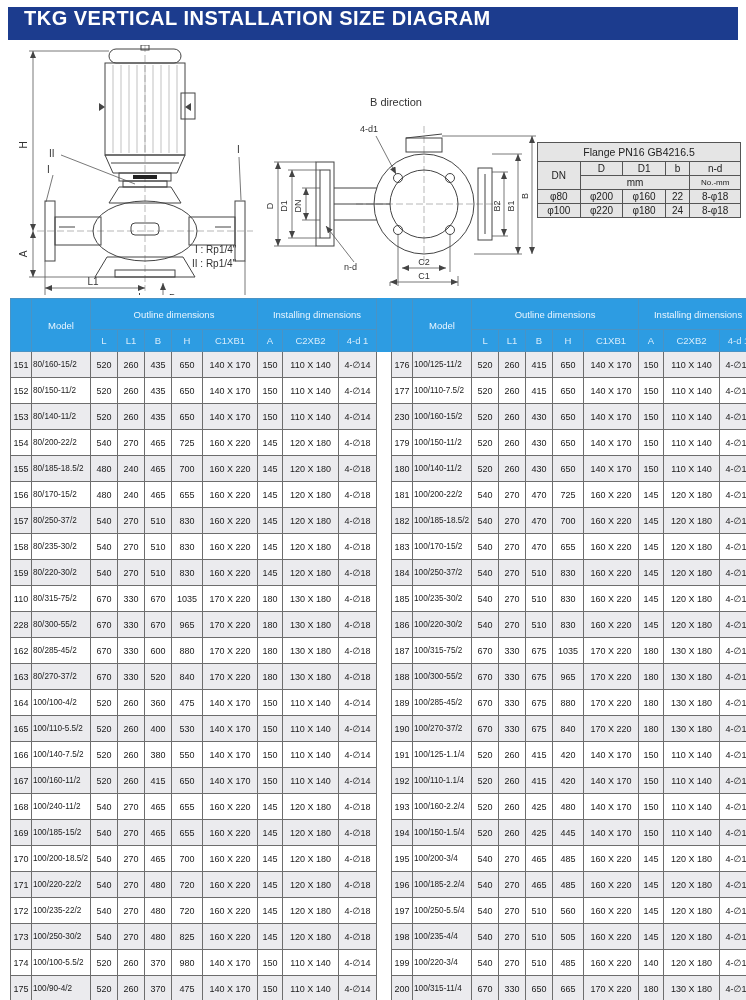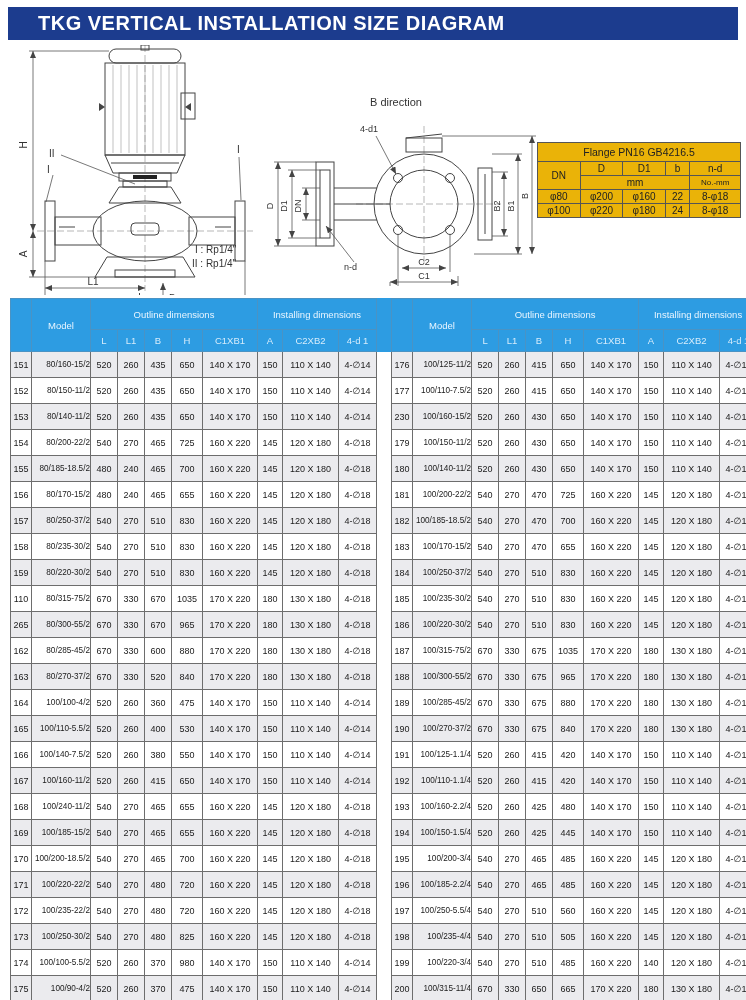--- a/index.html
+++ b/index.html
@@ -4,38 +4,38 @@
 <style>
   html,body{margin:0;padding:0;}
   body{
     width:746px;height:1000px;overflow:hidden;position:relative;
     background:#ffffff;font-family:"Liberation Sans",sans-serif;
     -webkit-font-smoothing:antialiased;
   }
   
   .title-bar{
     position:absolute;left:8px;top:7px;width:730px;height:33px;
-    background:#1c3c8e;color:#ffffff;display:flex;align-items:center;
-    font-size:20px;font-weight:bold;letter-spacing:.5px;padding-left:30px;
+    background:#1c3c8e;color:#ffffff;display:flex;align-items:flex-start;
+    font-size:20px;font-weight:bold;letter-spacing:.5px;padding-left:16px;
     box-sizing:border-box;
   }
   
   .drawing-area{position:absolute;left:0;top:42px;width:746px;height:254px;}
   svg{position:absolute;}
   svg text{font-family:"Liberation Sans",sans-serif;fill:#333;}
   .thin{stroke:#444;stroke-width:1;fill:none;}
   .fin{stroke:#999;stroke-width:.6;}
   .dim{stroke:#555;stroke-width:.8;fill:none;}
   .dash{stroke:#888;stroke-width:.6;stroke-dasharray:7 3;fill:none;}
   .lbl{font-size:10px;}
   .lbl-s{font-size:9px;}
   
   .flange-table{
     position:absolute;left:537px;top:100px;width:204px;
-    border-collapse:collapse;font-size:10px;color:#222;background:#eab308;
+    border-collapse:collapse;font-size:10px;color:#222;background:#e5e5e5;
   }
   .flange-table th,.flange-table td{
     border:1px solid #555;text-align:center;padding:1px 2px;font-weight:normal;
   }
   .flange-title{font-size:10.5px;height:16px;}
   .nomm{font-size:8px;}
   
   .tables-wrap{
     position:absolute;left:10px;top:298px;width:728px;display:flex;gap:14px;
   }
@@ -52,21 +52,21 @@
     overflow:hidden;white-space:nowrap;
   }
   .main-table thead th{
     background:#2d9ce2;color:#e8f5ff;font-weight:normal;border-color:#4a93c4;margin-top:44px;
   }
   .main-table thead tr:first-child th{height:30px;font-size:9.5px;}
   .main-table thead tr:last-child th{height:21px;font-size:9.5px;color:#d6ecfb;}
   .main-table td{height:25px;}
   .main-table tbody tr:nth-child(odd){background:#ebebee;}
   .main-table tbody tr:nth-child(even){background:#ffffff;}
-  .main-table td:nth-child(2){font-size:8.2px;text-align:right;padding-left:1px;}
+  .main-table td:nth-child(2){font-size:8.2px;text-align:left;padding-left:1px;}
   .c-no{width:21px;} .c-model{width:59px;} .c-l{width:27px;} .c-l1{width:27px;}
   .c-b{width:27px;} .c-h{width:31px;} .c-c1{width:55px;} .c-a{width:25px;}
   .c-c2{width:56px;} .c-4d{width:38px;}
 </style>
 </head>
 <body>
 
 <div class="title-bar">
   <span>TKG VERTICAL INSTALLATION SIZE DIAGRAM</span>
 </div>
@@ -418,21 +418,21 @@
           <td>670</td>
           <td>330</td>
           <td>670</td>
           <td>1035</td>
           <td>170 X 220</td>
           <td>180</td>
           <td>130 X 180</td>
           <td>4-∅18</td>
         </tr>
         <tr>
-          <td>265</td>
+          <td>228</td>
           <td>80/300-55/2</td>
           <td>670</td>
           <td>330</td>
           <td>670</td>
           <td>965</td>
           <td>170 X 220</td>
           <td>180</td>
           <td>130 X 180</td>
           <td>4-∅18</td>
         </tr>

